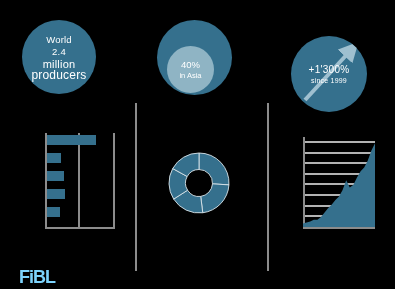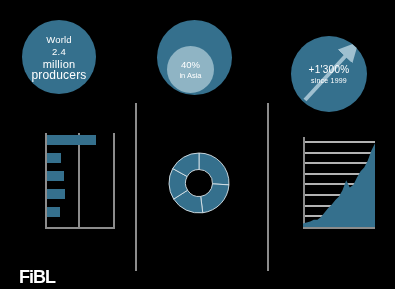--- a/index.html
+++ b/index.html
@@ -174,21 +174,21 @@
     z-index: 3;
   }
 
   
   #logo {
     position: absolute;
     left: 19px;
     top: 268px;
     font-size: 18px;
     font-weight: bold;
-    color: #ffffff;
+    color: #7dd3fc;
     letter-spacing: -1px;
     line-height: 18px;
     font-family: "Liberation Sans", sans-serif;
   }
 </style>
 </head>
 <body>
 
 <div id="infographic">
 

